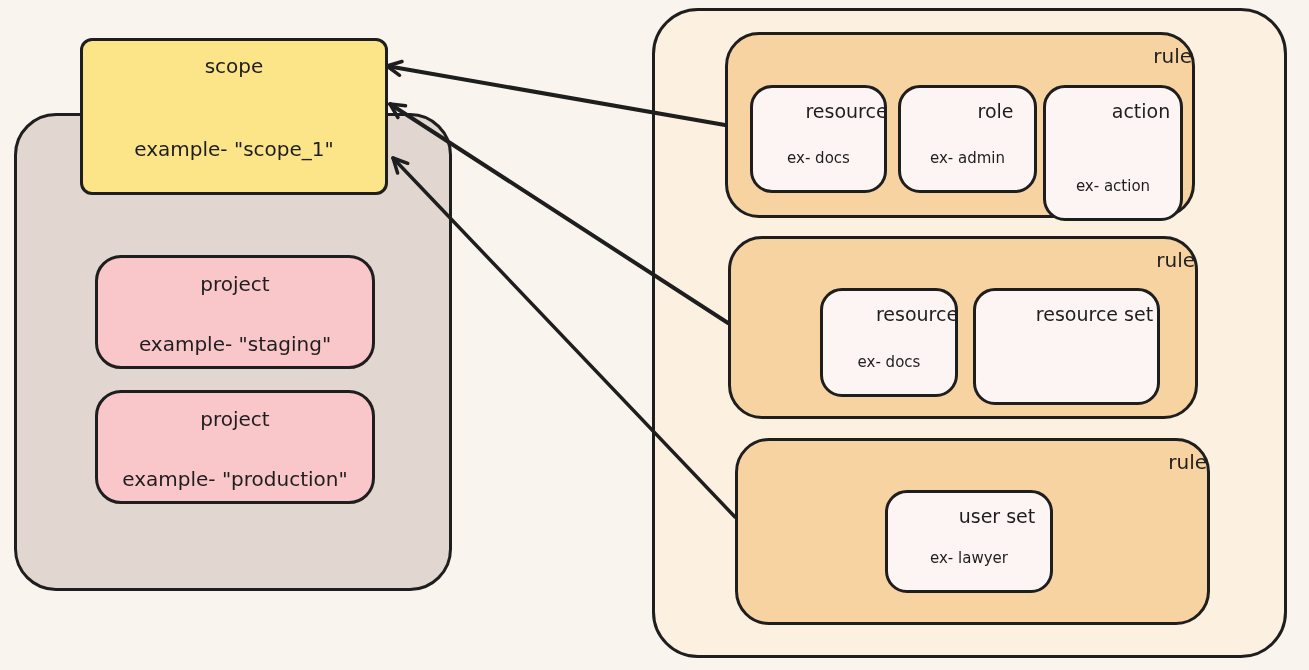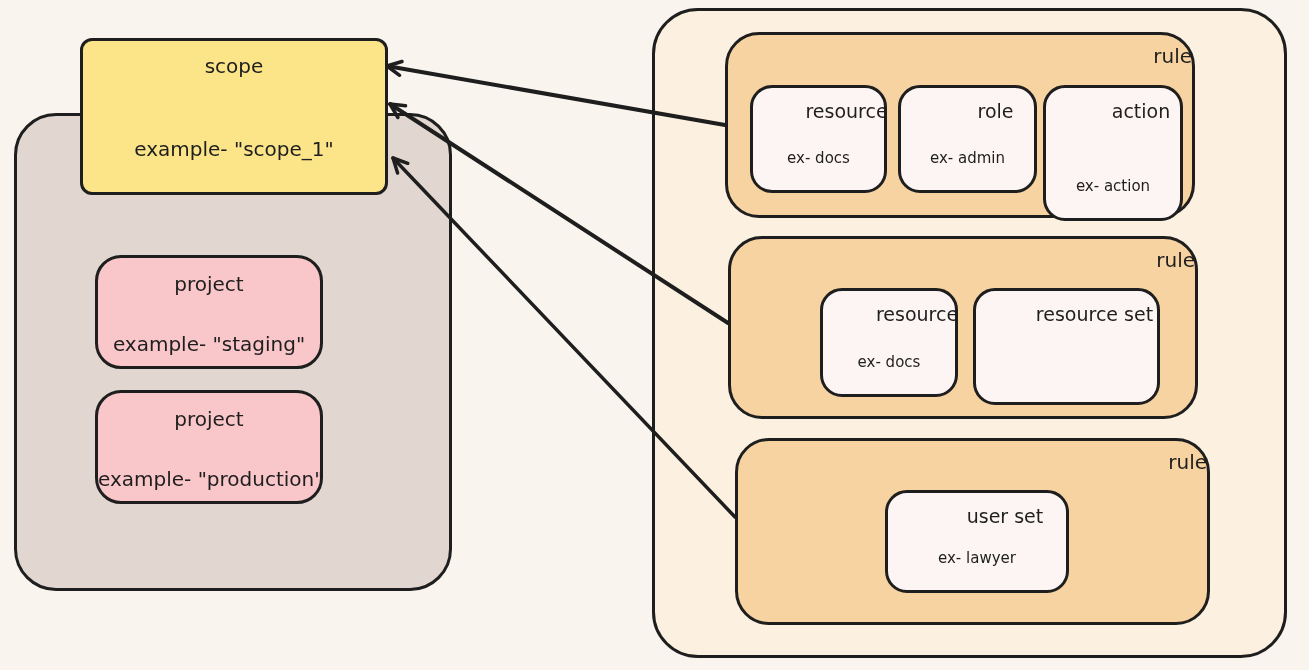--- a/index.html
+++ b/index.html
@@ -30,21 +30,21 @@
     left: 652px; top: 8px; width: 635px; height: 650px;
     background: #fcf1e0;
     border-radius: 46px;
   }
   .scope-box {
     left: 80px; top: 38px; width: 308px; height: 157px;
     background: #fbe588;
     border-radius: 12px;
   }
   .project-box {
-    left: 95px; width: 228px; height: 114px;
+    left: 95px; width: 280px; height: 114px;
     background: #f9c6ca;
     border-radius: 26px;
   }
   .project-1 { top: 255px; }
   .project-2 { top: 390px; }
   .rule-box {
     background: #f8d3a2;
     border-radius: 34px;
   }
   .rule-1 { left: 725px; top: 32px;  width: 470px; height: 186px; }
@@ -55,21 +55,21 @@
     border: 3.5px solid #1e1e1e;
     border-radius: 22px;
     position: absolute;
     box-sizing: border-box;
   }
   .item-r1a { left: 750px;  top: 85px;  width: 137px; height: 108px; }
   .item-r1b { left: 898px;  top: 85px;  width: 139px; height: 108px; }
   .item-r1c { left: 1043px; top: 85px;  width: 140px; height: 136px; }
   .item-r2a { left: 820px;  top: 288px; width: 138px; height: 109px; }
   .item-r2b { left: 973px;  top: 288px; width: 187px; height: 117px; }
-  .item-r3a { left: 885px;  top: 490px; width: 184px; height: 103px; }
+  .item-r3a { left: 885px;  top: 490px; width: 168px; height: 103px; }
   .box-title, .box-example, .rule-title, .item-title, .item-example {
     position: absolute;
     left: 0; width: 100%;
     text-align: center;
     font-size: 20px;
     line-height: 24px;
     white-space: nowrap;
   }
   .scope-box .box-title   { top: 13px; }
   .scope-box .box-example { top: 96px; }

